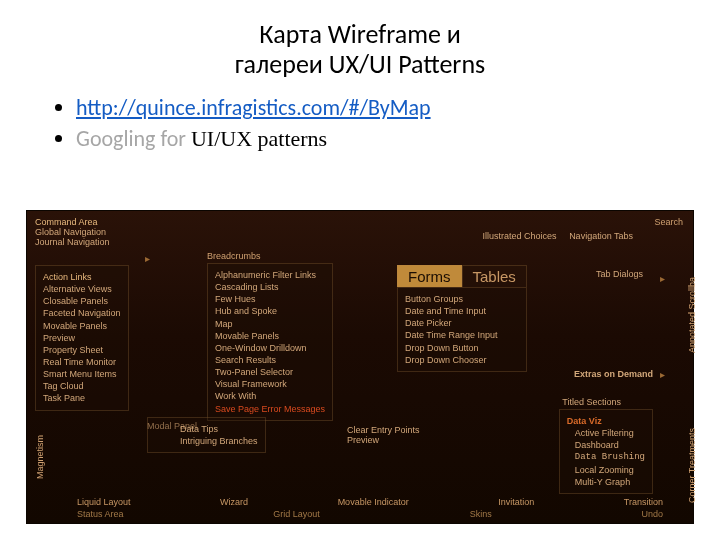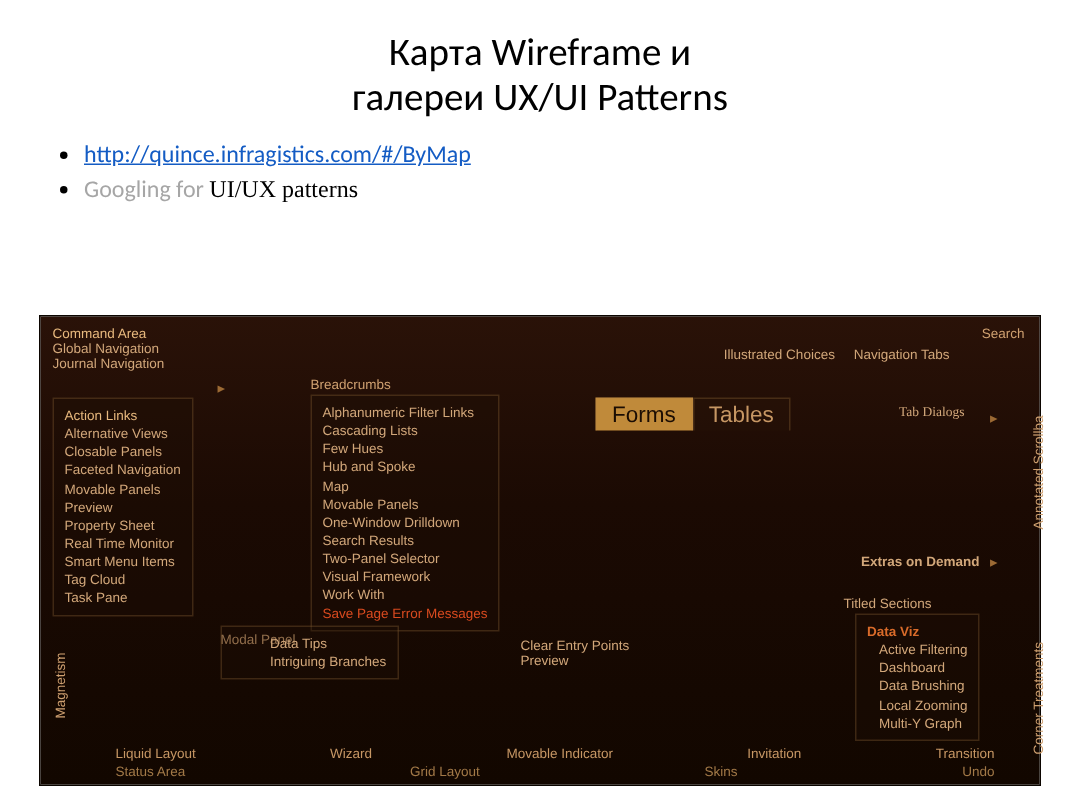--- a/index.html
+++ b/index.html
@@ -17,23 +17,24 @@
     text-align: center;
     font-weight: 400;
     line-height: 1.15;
     padding-bottom: 8px;
   }
   .bullets {
     margin-top: 6px;
     padding-left: 26px;
   }
   .bullets li {
-    font-size: 16px;
+    font-size: 22px;
     margin-bottom: 4px;
     list-style: disc;
+    margin-left: 20px;
   }
   .link { color: #145cc4; text-decoration: underline; }
   .gray { color: #a6a6a6; }
   .black { color: #000; font-family: Liberation Serif, serif; }
   .screenshot {
     position: absolute;
     left: 26px;
     right: 26px;
     top: 210px;
     bottom: 16px;
@@ -168,33 +169,41 @@
   <div class="panel" style="left:320px; top:214px;">
     <span class="list-item">Clear Entry Points</span>
     <span class="list-item">Preview</span>
   </div>
 
   <div class="panel" style="left:370px; top:54px;">
     <div class="tab-row">
       <div class="tab active">Forms</div>
       <div class="tab">Tables</div>
     </div>
-  </div>
-
-  <div class="panel" style="right:50px; top:58px;font-family:Liberation Serif, serif;">Tab Dialogs</div>
+    <div class="panel-box" style="border-top:1px solid rgba(180,130,70,.25);">
+      <span class="list-item">Button Groups</span>
+      <span class="list-item">Date and Time Input</span>
+      <span class="list-item">Date Picker</span>
+      <span class="list-item">Date Time Range Input</span>
+      <span class="list-item">Drop Down Button</span>
+      <span class="list-item">Drop Down Chooser</span>
+    </div>
+  </div>
+
+  <div class="panel" style="right:50px; top:58px;">Tab Dialogs</div>
   <div class="panel" style="right:40px; top:158px;font-weight:bold;">Extras on Demand</div>
   <span class="rarrow" style="right:28px; top:158px;">▸</span>
   <span class="rarrow" style="right:28px; top:62px;">▸</span>
 
   <div class="panel" style="right:72px; top:186px;">Titled Sections</div>
   <div class="panel panel-box" style="right:40px; top:198px;">
     <span class="list-item highlight">Data Viz</span>
     <span class="list-item" style="padding-left:8px;">Active Filtering</span>
     <span class="list-item" style="padding-left:8px;">Dashboard</span>
-    <span class="list-item" style="padding-left:8px;">Data Brushing</span>
+    <span class="list-item" style="padding-left:8px;font-family:Liberation Mono, monospace;">Data Brushing</span>
     <span class="list-item" style="padding-left:8px;">Local Zooming</span>
     <span class="list-item" style="padding-left:8px;">Multi-Y Graph</span>
   </div>
 
   <span class="vert" style="left:660px; top:142px;">Annotated Scrollba</span>
   <span class="vert" style="left:660px; top:292px;">Corner Treatments</span>
 
   <div class="bottom-row2">
     <span>Liquid Layout</span>
     <span>Wizard</span>

